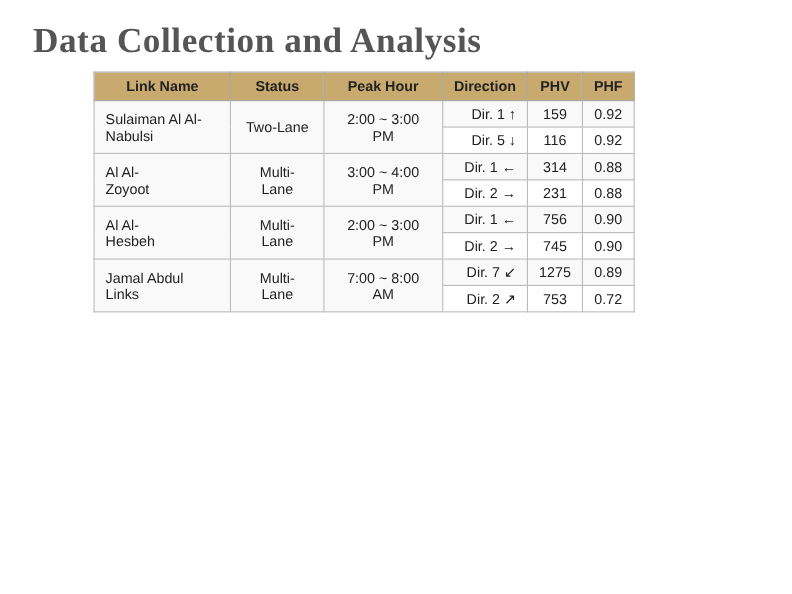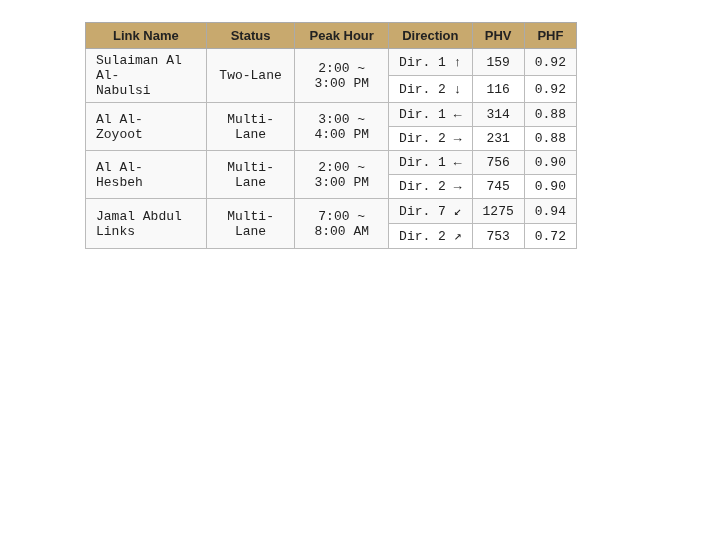--- a/index.html
+++ b/index.html
@@ -64,45 +64,45 @@
     thead th {
       border: 1px solid #aaa;
       padding: 5px 10px;
       text-align: center;
       font-weight: bold;
       color: #222;
       font-size: 13px;
     }
     tbody tr {
       background-color: #fff;
-      font-family: Liberation Mono, monospace;
     }
     tbody tr:nth-child(odd) {
       background-color: #f9f9f9;
     }
     tbody td {
       border: 1px solid #bbb;
       padding: 4px 10px;
       text-align: center;
       vertical-align: middle;
       font-size: 13px;
     }
     .link-name-cell {
       text-align: left;
       font-weight: normal;
     }
     .dir-cell {
-      text-align: center;
+      text-align: right;
       white-space: nowrap;
     }
   </style>
 </head>
 <body>
 
 <div class="page">
+  <div class="main-title">Data Collection and Analysis</div>
 
 
   <div class="table-container">
     <table>
       <thead>
         <tr>
           <th>Link Name</th>
           <th>Status</th>
           <th>Peak Hour</th>
           <th>Direction</th>
@@ -113,21 +113,21 @@
       <tbody id="table-body">
       <tr>
             <td rowspan="2" class="link-name-cell">Sulaiman Al Al-<br>Nabulsi</td>
             <td rowspan="2">Two-Lane</td>
             <td rowspan="2">2:00 ~ 3:00 PM</td>
             <td class="dir-cell">Dir. 1  ↑</td>
             <td>159</td>
             <td>0.92</td>
           </tr>
           <tr>
-            <td class="dir-cell">Dir. 2  ↓</td>
+            <td class="dir-cell">Dir. 5  ↓</td>
             <td>116</td>
             <td>0.92</td>
           </tr>
           <tr>
             <td rowspan="2" class="link-name-cell">Al Al-<br>Zoyoot</td>
             <td rowspan="2">Multi- Lane</td>
             <td rowspan="2">3:00 ~ 4:00 PM</td>
             <td class="dir-cell">Dir. 1  ←</td>
             <td>314</td>
             <td>0.88</td>
@@ -149,21 +149,21 @@
             <td class="dir-cell">Dir. 2  →</td>
             <td>745</td>
             <td>0.90</td>
           </tr>
           <tr>
             <td rowspan="2" class="link-name-cell">Jamal Abdul Links</td>
             <td rowspan="2">Multi- Lane</td>
             <td rowspan="2">7:00 ~ 8:00 AM</td>
             <td class="dir-cell">Dir. 7  ↙</td>
             <td>1275</td>
-            <td>0.94</td>
+            <td>0.89</td>
           </tr>
           <tr>
             <td class="dir-cell">Dir. 2  ↗</td>
             <td>753</td>
             <td>0.72</td>
           </tr>
         </tbody>
     </table>
   </div>
 </div>

